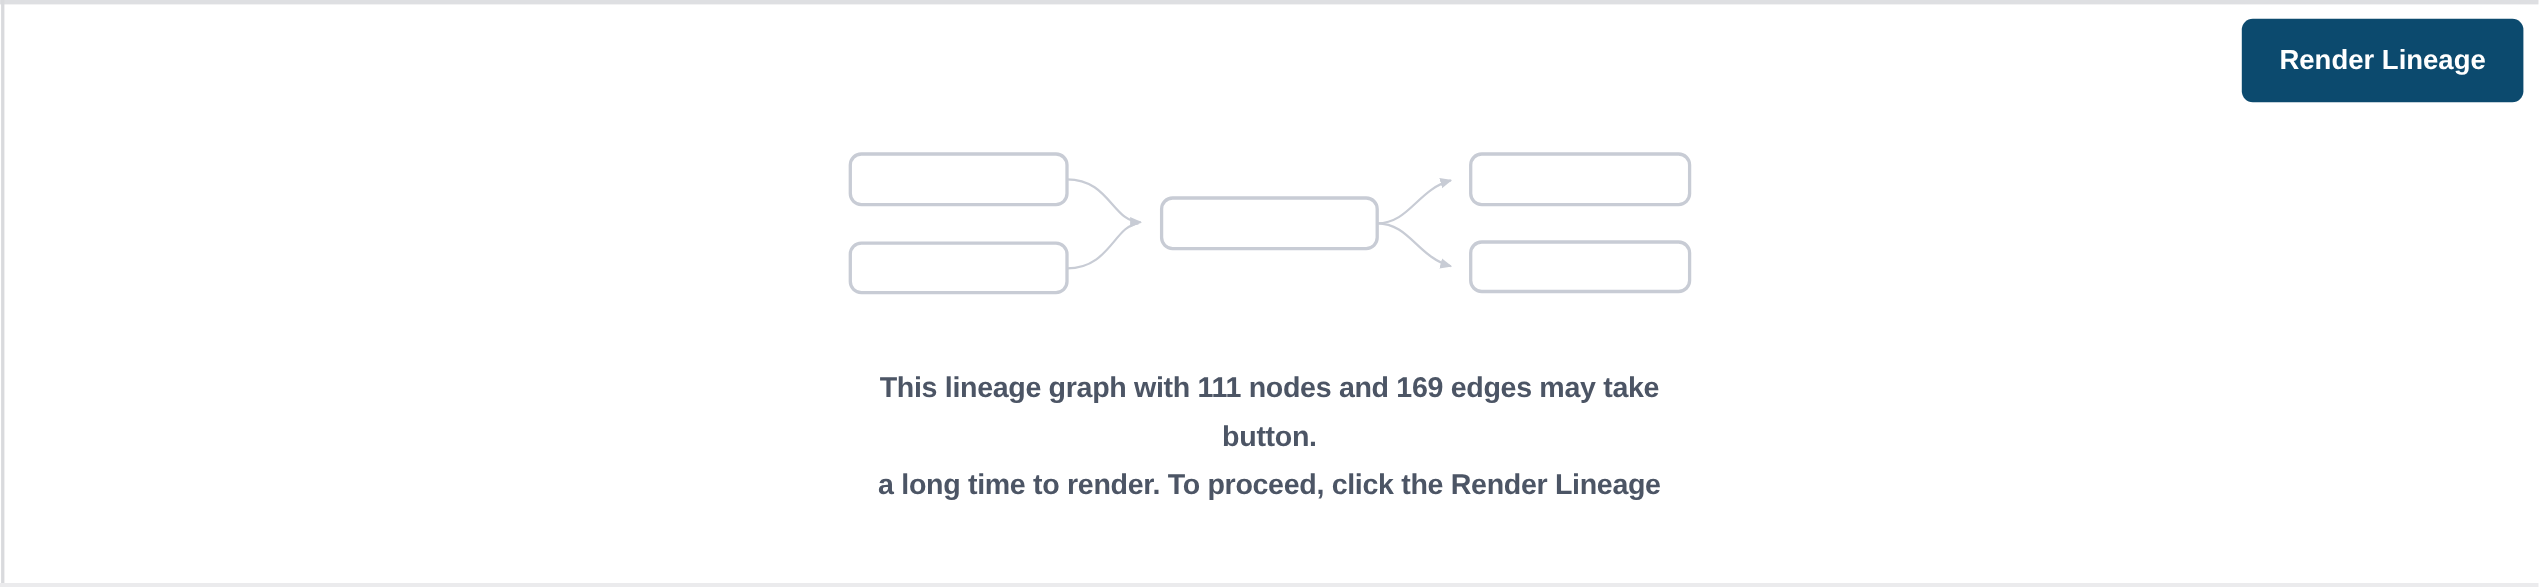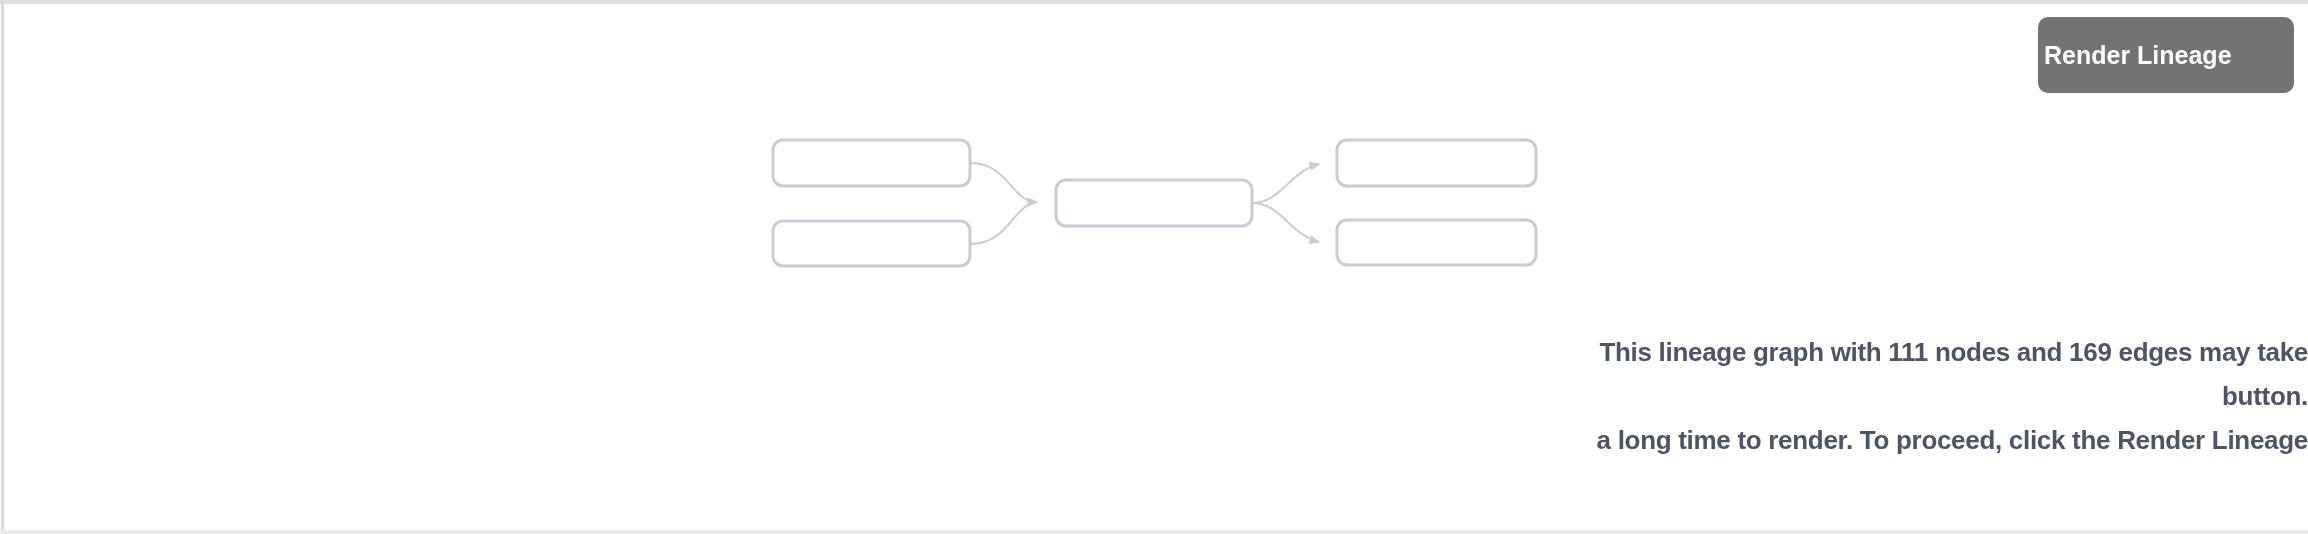--- a/index.html
+++ b/index.html
@@ -32,43 +32,44 @@
     bottom: 0; left: 0; right: 0;
     height: 4px;
     background: #ebebed;
   }
   .render-button {
     position: absolute;
     top: 17px;
     right: 14px;
     width: 256px;
     height: 76px;
-    background: #737373;
+    background: #0c4a6e;
     border: none;
     border-radius: 10px;
     color: #ffffff;
     font-family: "Liberation Sans", sans-serif;
     font-size: 25px;
     font-weight: bold;
     display: flex;
     align-items: center;
+    justify-content: center;
     cursor: pointer;
   }
   .illustration {
     position: absolute;
     top: 136px;
     left: 50%;
     transform: translateX(-50%);
   }
   .warning-message {
     position: absolute;
     top: 330px;
     left: 0;
     right: 0;
-    text-align: right;
+    text-align: center;
     color: #4c5565;
     font-size: 26px;
     font-weight: bold;
     line-height: 44px;
     letter-spacing: -0.3px;
   }
 </style>
 </head>
 <body>
 

